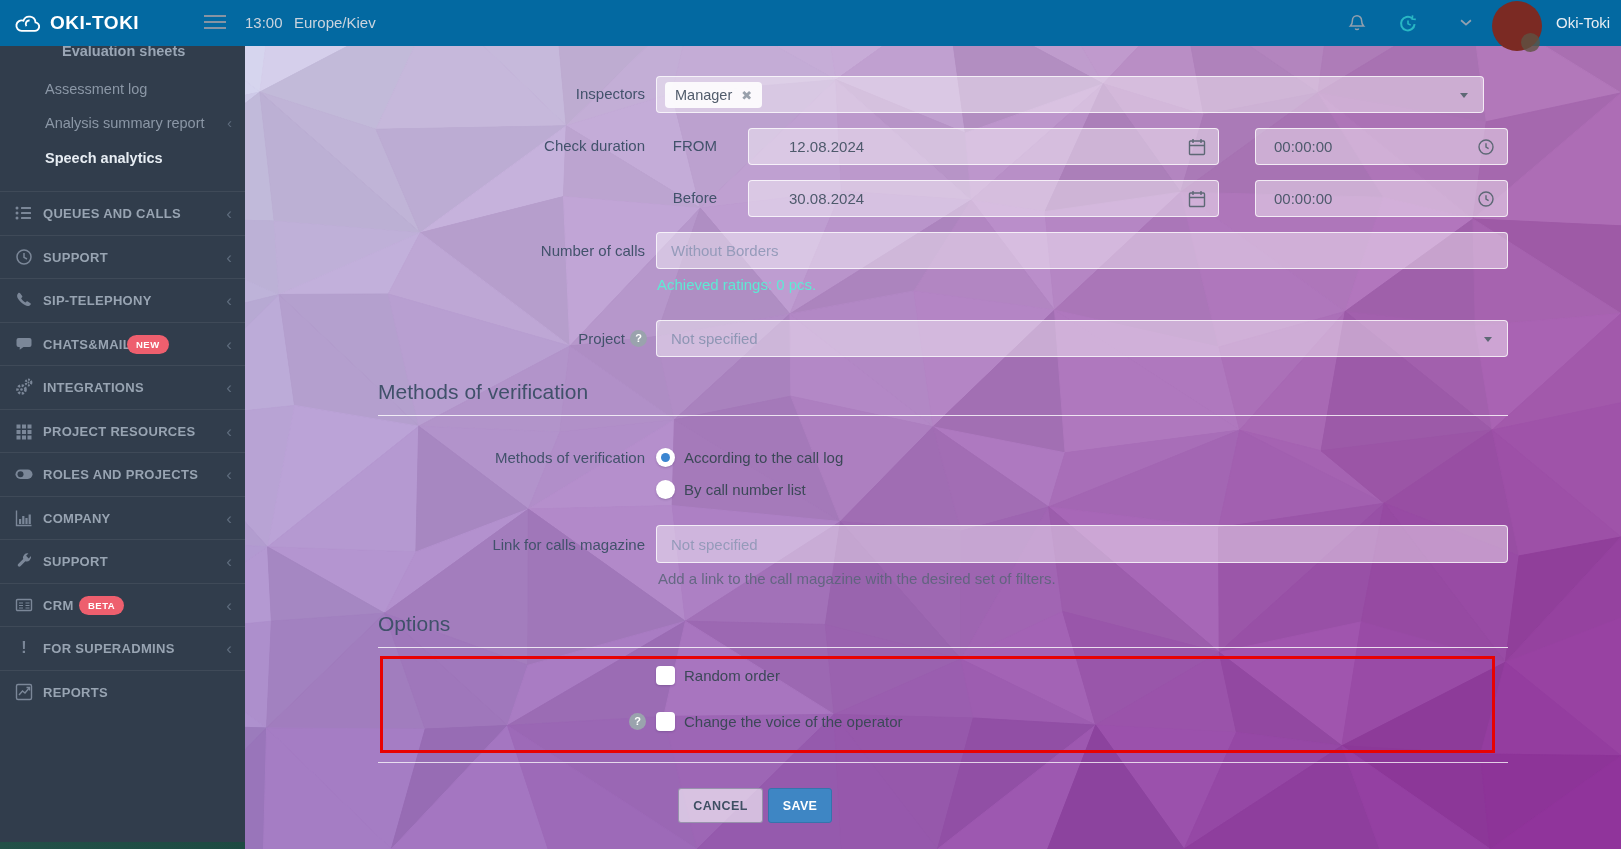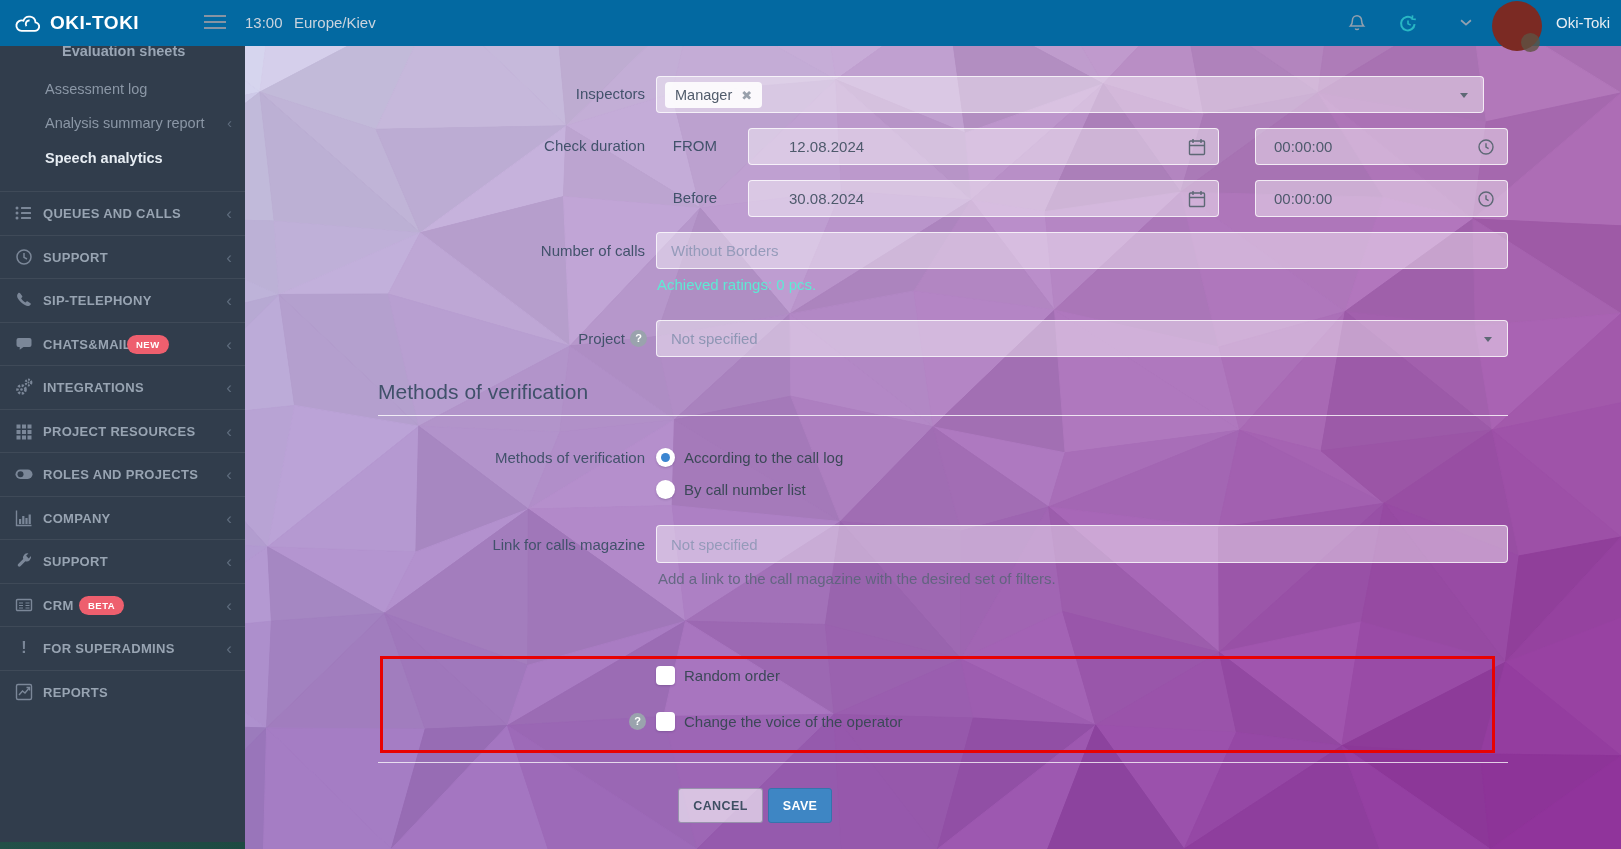--- a/index.html
+++ b/index.html
@@ -350,20 +350,21 @@
       <span class="dot"></span>
     </div>
   <div class="opt-label" style="left:684px; top:449px">According to the call log</div>
   <div class="radio" style="left:656px; top:480px"></div>
   <div class="opt-label" style="left:684px; top:481px">By call number list</div>
 
   <div class="row-label" style="top:536px">Link for calls magazine</div>
   <input class="inp" style="left: 656px; top: 525px; width: 852px; height: 38px; padding: 0px 14px;" placeholder="Not specified">
   <div class="helper" style="left:658px; top:570px; color:rgba(88,99,120,.85)">Add a link to the call magazine with the desired set of filters.</div>
 
+  <div class="sec" style="top:612px">Options</div>
   <div class="check" style="left:656px; top:666px"></div>
   <div class="opt-label" style="left:684px; top:667px">Random order</div>
   <div class="help-c" style="left:629px; top:713px">?</div>
   <div class="check" style="left:656px; top:712px"></div>
   <div class="opt-label" style="left:684px; top:713px">Change the voice of the operator</div>
 
   <div class="footrule"></div>
   <button class="btn btn-cancel">CANCEL</button>
   <button class="btn btn-save">SAVE</button>
 </div>

